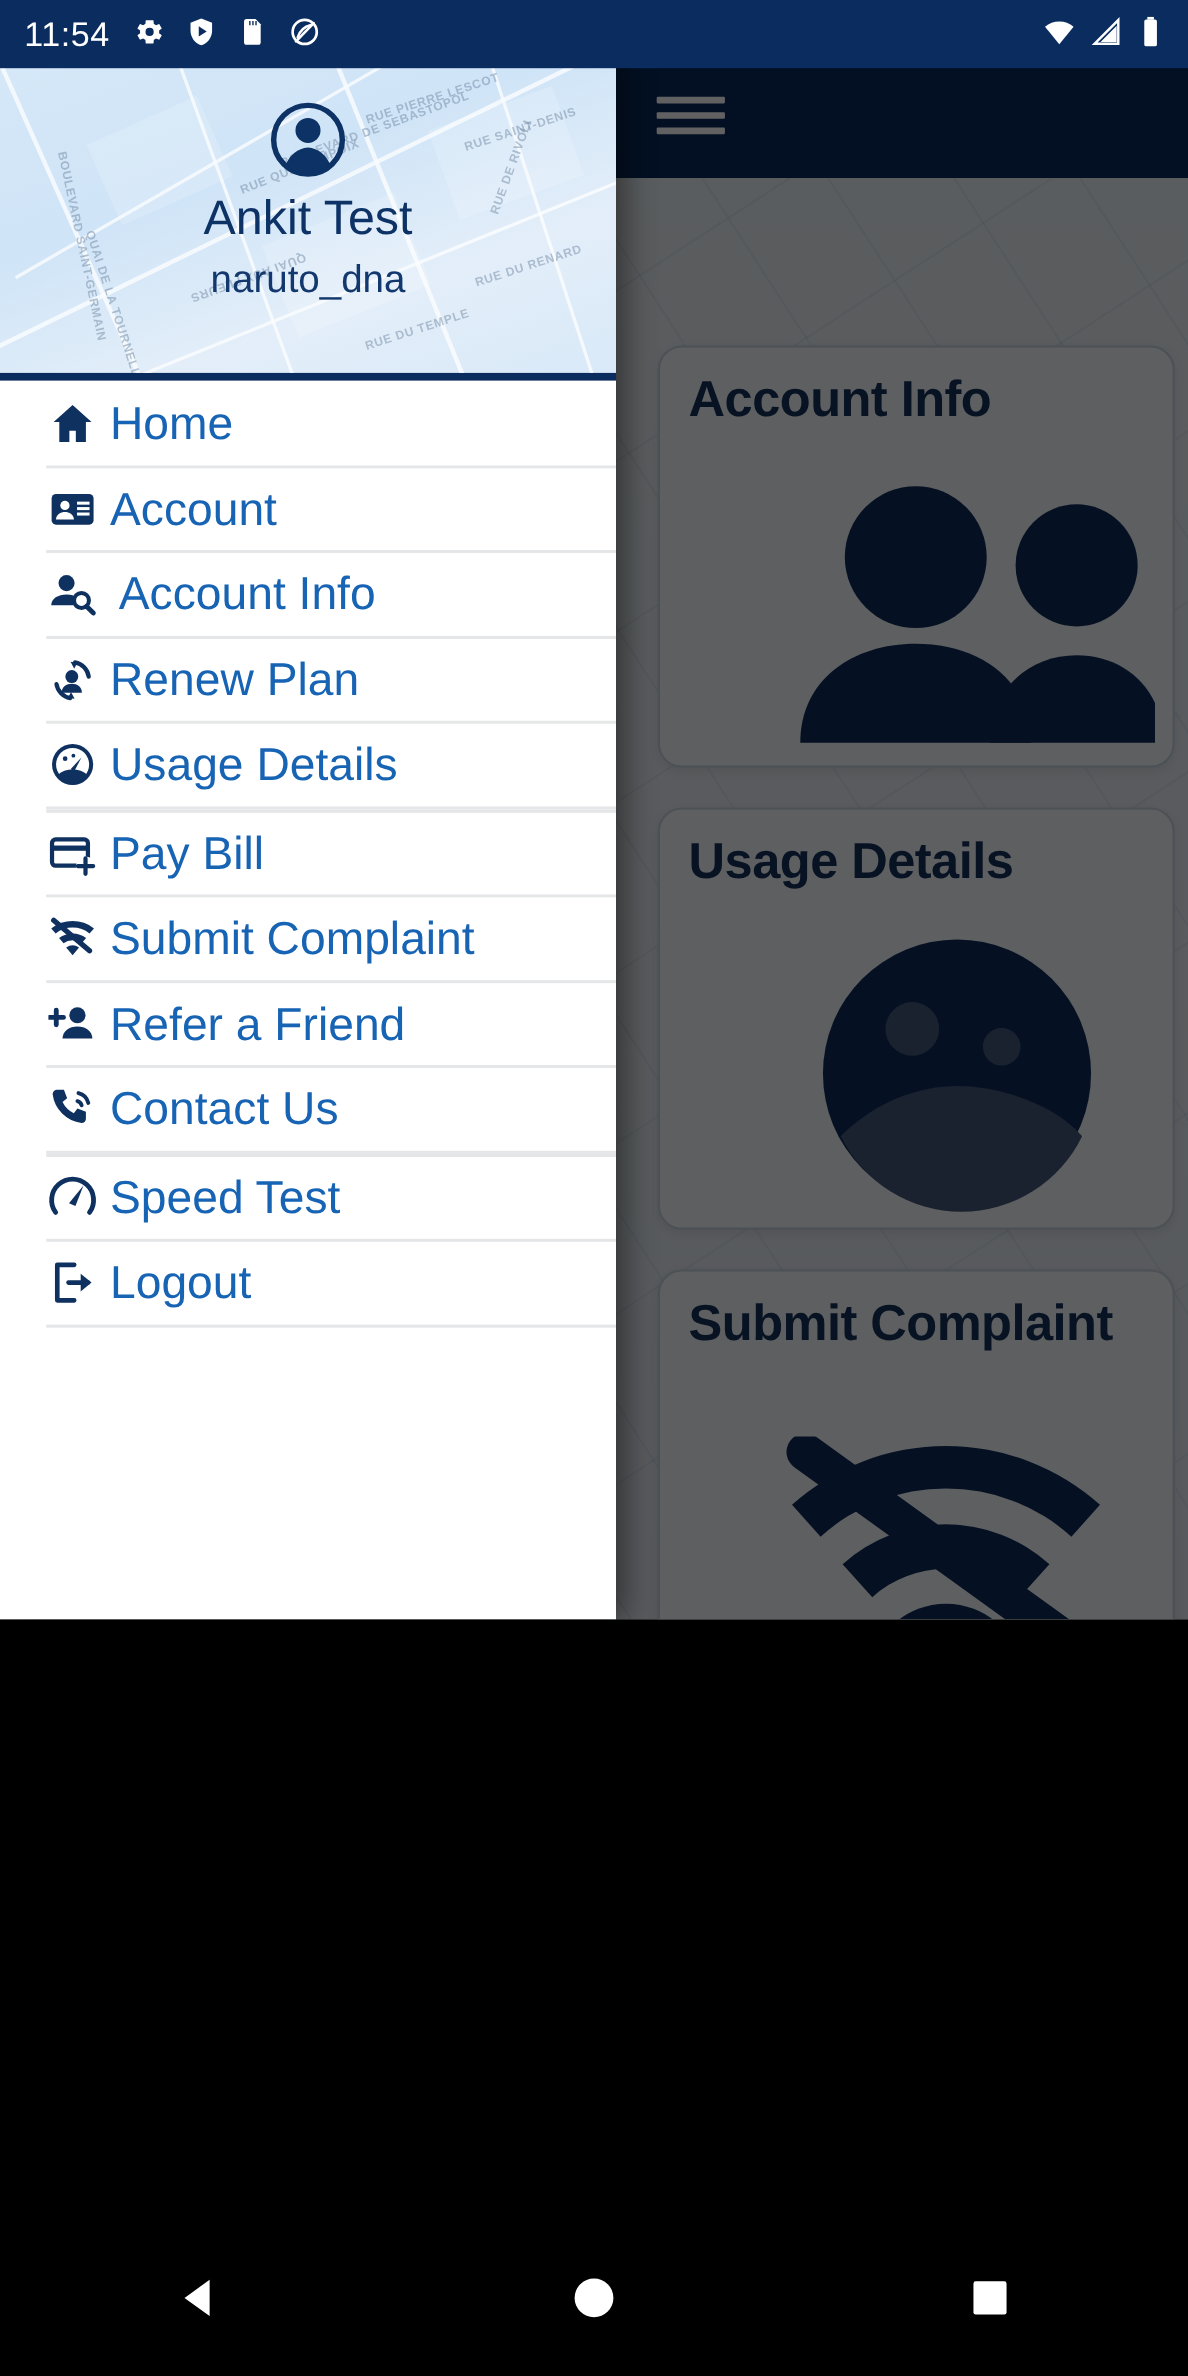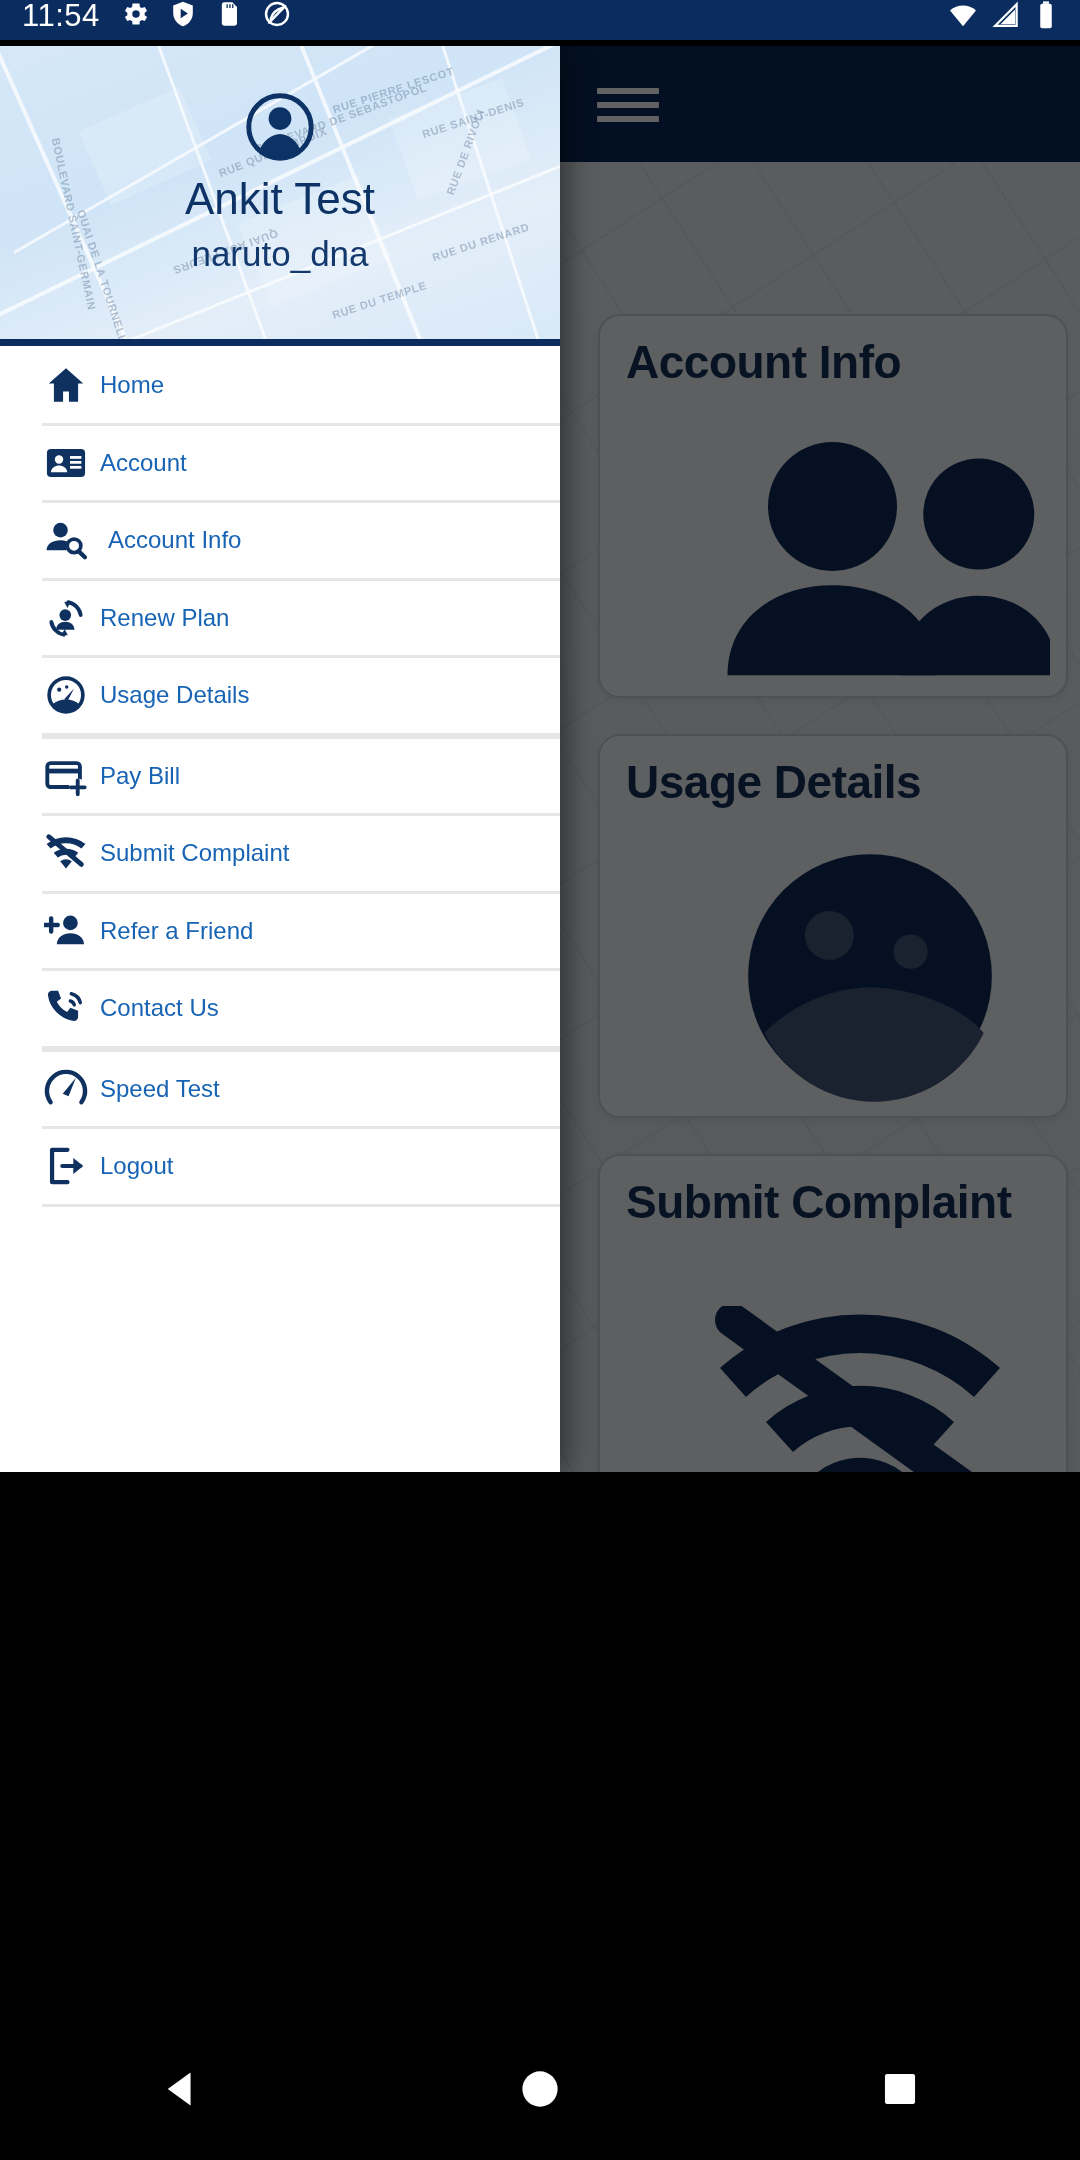--- a/index.html
+++ b/index.html
@@ -3,22 +3,22 @@
 <meta charset="utf-8">
 <style>
   * { margin:0; padding:0; box-sizing:border-box; }
   html,body { width:1080px; height:2160px; background:#000; overflow:hidden;
               font-family:"Liberation Sans", sans-serif; }
 
   #screen { position:relative; width:1080px; height:2160px; overflow:hidden; background:#000; }
 
   
   #status-bar {
-    position:absolute; top:0; left:0; width:1080px; height:40px;
-    background:#0a2c5e; display:flex; align-items:flex-start;
+    position:absolute; top:0; left:0; width:1080px; height:62px;
+    background:#0a2c5e; display:flex; align-items:center;
     padding:0 22px; z-index:60;
   }
   #status-bar .time { color:#fff; font-size:31px; letter-spacing:0.5px; line-height:1; }
   #status-bar .sys-left { display:flex; align-items:center; gap:19px; margin-left:22px; }
   #status-bar .sys-right { display:flex; align-items:center; gap:13px; margin-left:auto; }
   .sicon { display:inline-block; }
 
   
   #app-bg { position:absolute; top:46px; left:0; width:1080px; height:1426px; background:#e9edf2; overflow:hidden; }
   #app-appbar { position:absolute; top:0; left:0; width:1080px; height:116px; background:#0a2c5e; }
@@ -81,21 +81,21 @@
   #profile-name { margin-top:14px; font-size:44px; color:#0d3266; line-height:1.05; }
   #profile-username { margin-top:12px; font-size:35px; color:#12386e; }
 
   
   #menu { flex:1 1 auto; background:#fff; padding-top:2px; }
   .mrow {
     position:relative; height:74.5px; display:flex; align-items:center;
     padding-left:44px; background:#fff;
   }
   .mrow .mi { width:56px; flex:0 0 56px; display:flex; align-items:center; justify-content:flex-start; }
-  .mrow .ml { font-size:24px; color:#1763b4; white-space:nowrap; }
+  .mrow .ml { font-size:42px; color:#1763b4; white-space:nowrap; }
   .mrow.indent .ml { padding-left:8px; }
   .mdiv { height:3px; background:#e4e6e8; margin-left:42px; }
 
   
   #drawer-footer {
     flex:0 0 auto; padding:34px 0 0 0; text-align:center; background:#fff;
   }
   #drawer-footer .fl {
     font-size:26px; font-weight:bold; font-style:italic; color:#0d3266; line-height:1.45;
   }

